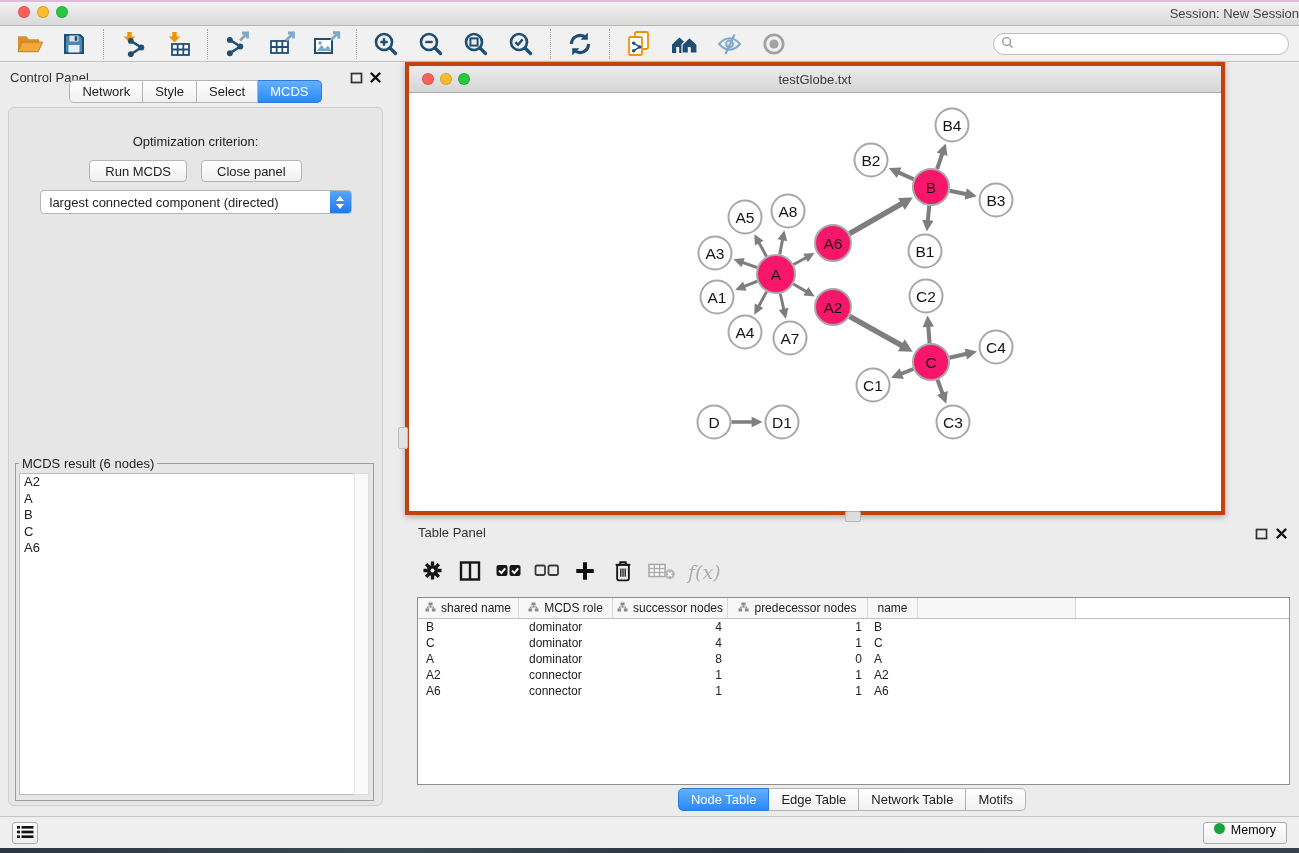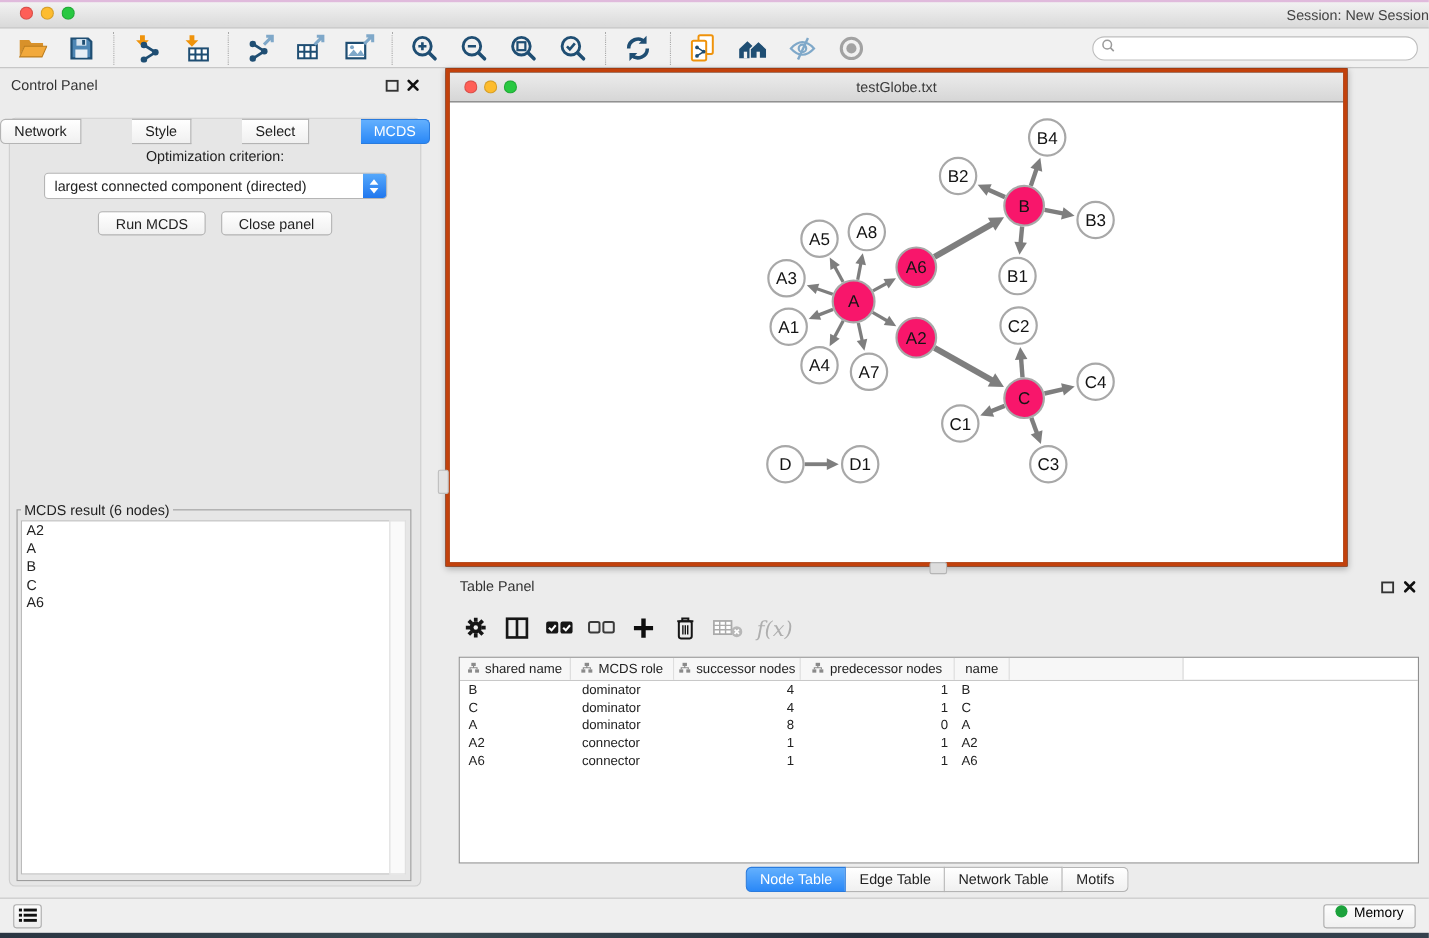--- a/index.html
+++ b/index.html
@@ -29,21 +29,21 @@
   .seg-tabs{display:flex}
   .seg-tab{height:21px;line-height:21px;padding:0 12px;font-size:13px;background:linear-gradient(#FFFFFF,#F0F0F0);
            border:1px solid #B4B4B4;border-left:none;color:#222}
   .seg-tab:first-child{border-left:1px solid #B4B4B4;border-radius:5px 0 0 5px}
   .seg-tab:last-child{border-radius:0 5px 5px 0}
   .seg-tab.active{background:linear-gradient(#63B0FE,#2A88F7);color:#fff;border-color:#2A7BDD}
   
   #control-panel{position:absolute;left:0;top:62px;width:391px;height:754px}
   #cp-head{position:absolute;left:10px;top:8px}
   #cp-btns{position:absolute;right:8px;top:7px;display:flex;gap:3px}
-  #cp-tabs{position:absolute;left:0;right:0;top:46px;display:flex;justify-content:space-between;z-index:2}
+  #cp-tabs{position:absolute;left:0;right:0;top:18px;display:flex;justify-content:center;z-index:2}
   #cp-body{position:absolute;left:8px;top:45px;width:373px;height:697px;background:#E6E6E6;
            border:1px solid #CECECE;border-radius:6px}
   #opt-label{margin-top:26px;text-align:center;font-size:13px}
   #criterion{margin:8px auto 0;width:312px;height:24px;background:#fff;border:1px solid #B5B5B5;border-radius:4px;
              display:flex;align-items:center;box-sizing:border-box;position:relative}
   #criterion .val{flex:1;font-size:13px;padding-left:9px;white-space:nowrap;overflow:hidden}
   #criterion .spin{width:21px;height:22px;border-radius:0 3px 3px 0;background:linear-gradient(#55A8FB,#2077EE);
              display:flex;flex-direction:column;align-items:center;justify-content:center;gap:3px}
   .chev{width:0;height:0;border-left:4px solid transparent;border-right:4px solid transparent}
   .chev.up{border-bottom:5px solid #fff}.chev.dn{border-top:5px solid #fff}
@@ -312,30 +312,30 @@
     </button>
   </div>
   <div id="cp-tabs">
     <div class="seg-tab">Network</div>
     <div class="seg-tab">Style</div>
     <div class="seg-tab">Select</div>
     <div class="seg-tab active">MCDS</div>
   </div>
   <div id="cp-body">
     <div id="opt-label">Optimization criterion:</div>
+    <div id="cp-buttons">
+      <button class="mac-btn">Run MCDS</button>
+      <button class="mac-btn">Close panel</button>
+    </div>
     <div id="criterion">
       <span class="val">largest connected component (directed)</span>
       <span class="spin">
         <span class="chev up"></span>
           <span class="chev dn"></span>
       </span>
-    </div>
-    <div id="cp-buttons">
-      <button class="mac-btn">Run MCDS</button>
-      <button class="mac-btn">Close panel</button>
     </div>
     <fieldset id="result-box">
       <legend>MCDS result (6 nodes)</legend>
       <div id="result-list">
           <div class="result-item">A2</div>
           <div class="result-item">A</div>
           <div class="result-item">B</div>
           <div class="result-item">C</div>
           <div class="result-item">A6</div>
         </div>

